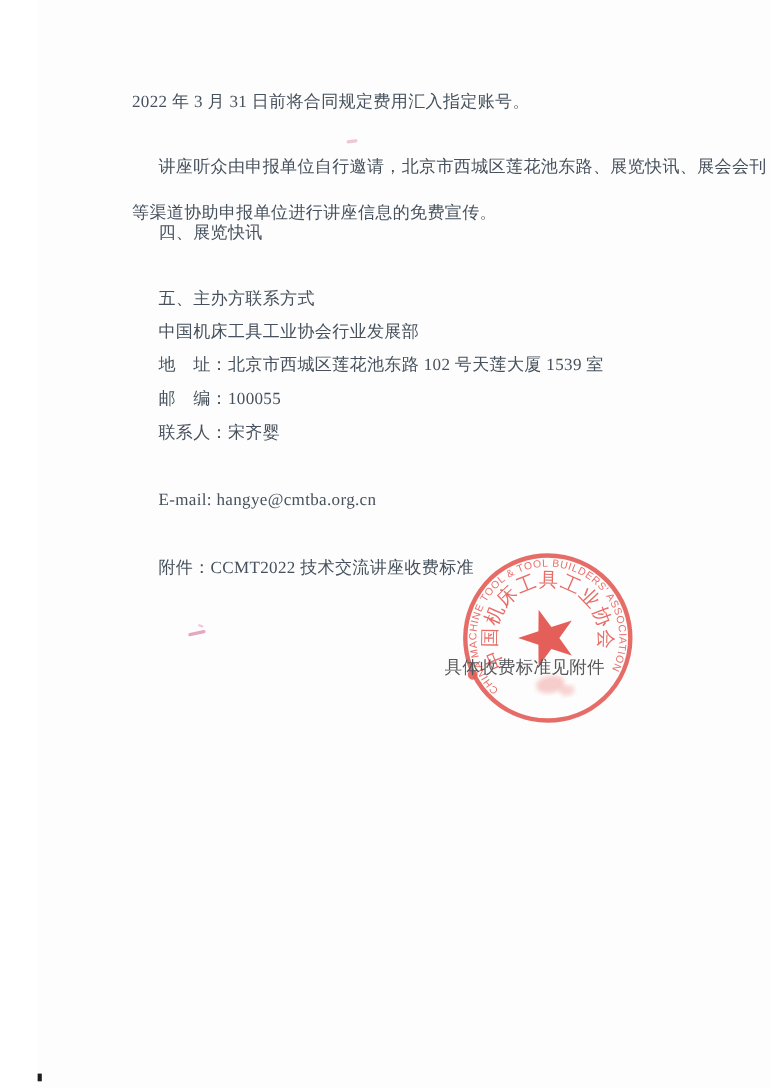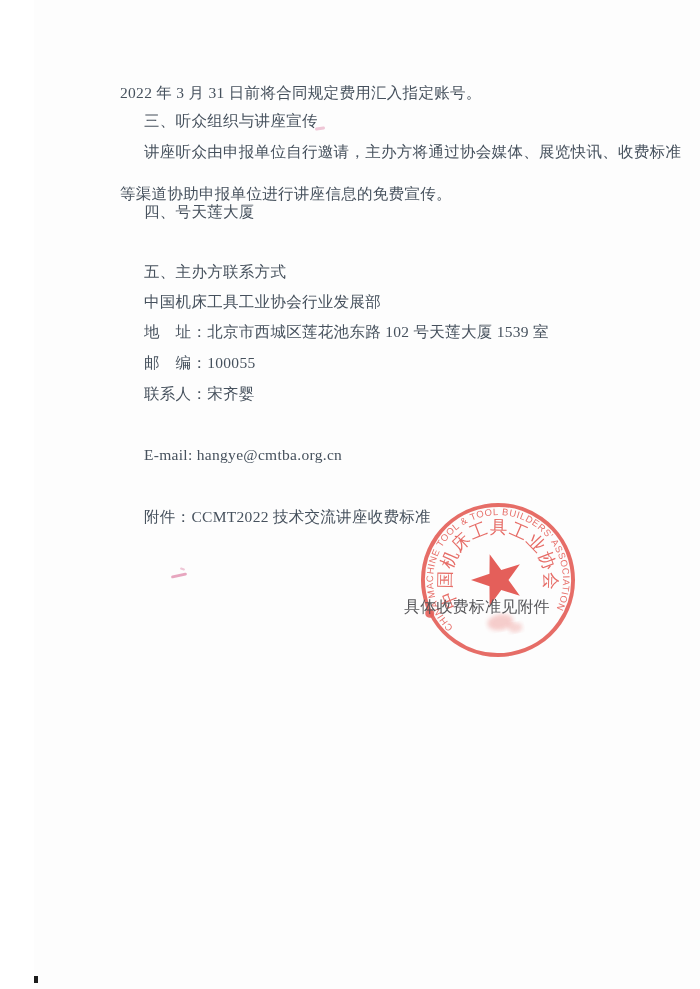--- a/index.html
+++ b/index.html
@@ -85,24 +85,23 @@
     left: 0px; top: 976px; width: 4px; height: 7px;
     background: #1d1d1d;
   }
 </style>
 </head>
 <body>
 
 <div class="page">
 
   <p class="line l-payment">2022 年 3 月 31 日前将合同规定费用汇入指定账号。</p>
-  <p class="line l-h3">三、听众组织与讲座宣传</p>
-  <p class="line l-s3a">讲座听众由申报单位自行邀请，主办方将通过协会媒体、展览快讯、收费标准</p>
+  <p class="line l-s3a">讲座听众由申报单位自行邀请，北京市西城区莲花池东路、展览快讯、展会会刊</p>
   <p class="line l-s3b">等渠道协助申报单位进行讲座信息的免费宣传。</p>
-  <p class="line l-h4">四、号天莲大厦</p>
+  <p class="line l-h4">四、展览快讯</p>
   <p class="line l-h5">五、主办方联系方式</p>
   <p class="line l-dept">中国机床工具工业协会行业发展部</p>
   <p class="line l-addr">地　址：北京市西城区莲花池东路 102 号天莲大厦 1539 室</p>
   <p class="line l-post">邮　编：100055</p>
   <p class="line l-person">联系人：宋齐婴</p>
   <p class="line l-email">E-mail: hangye@cmtba.org.cn</p>
   <p class="line l-attach">附件：CCMT2022 技术交流讲座收费标准</p>
 
   <svg class="seal" viewBox="0 0 212 212" aria-hidden="true">
     <defs>

